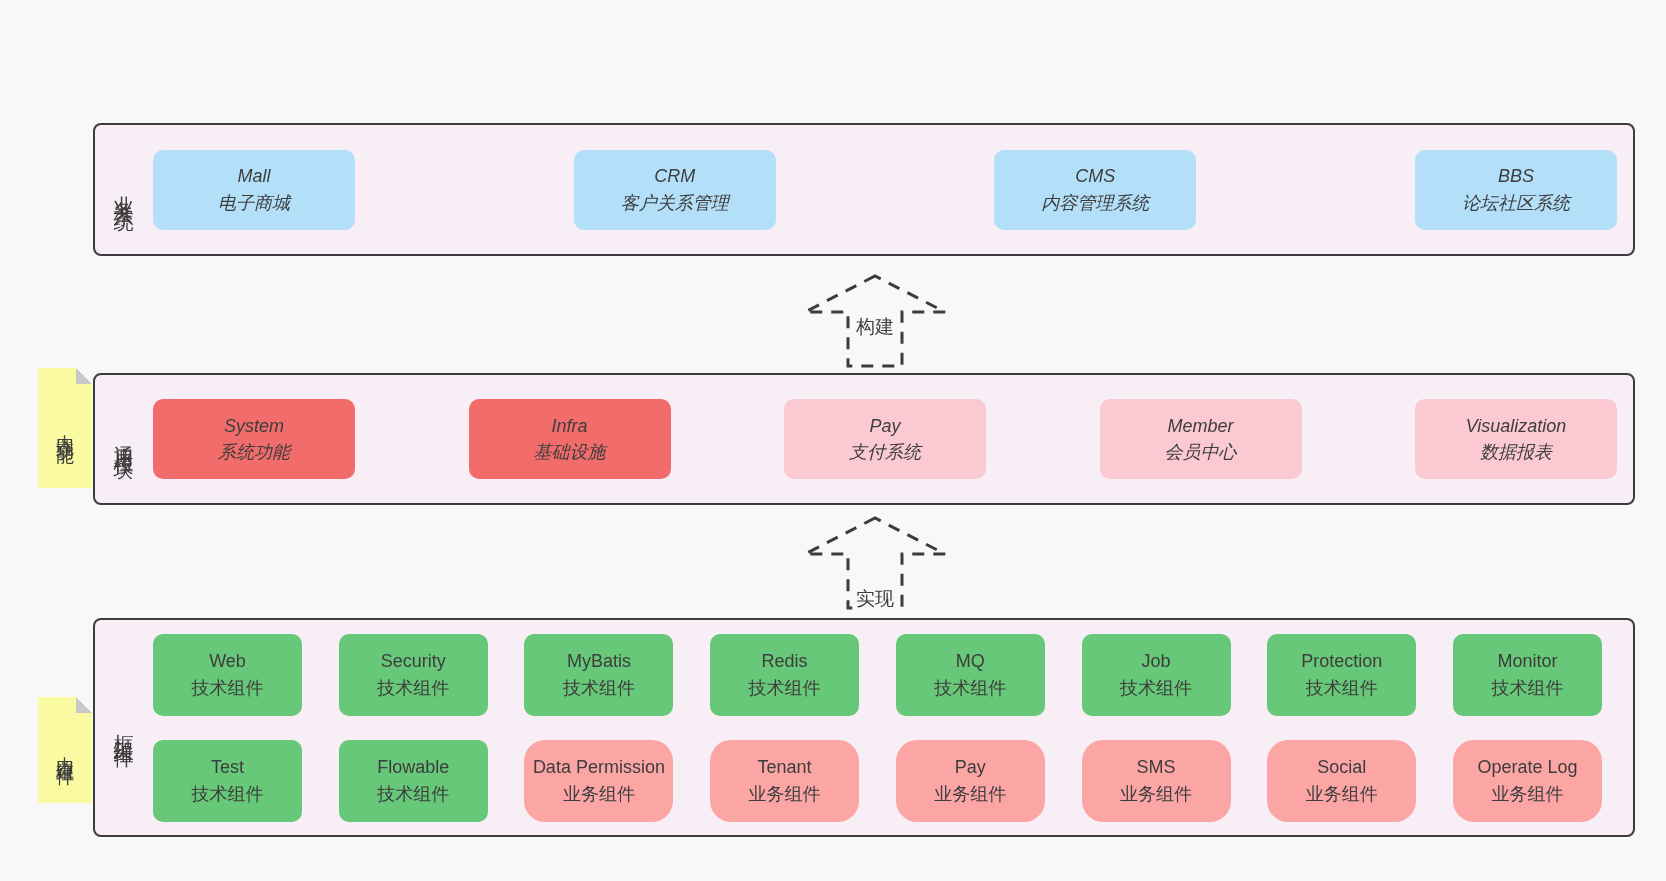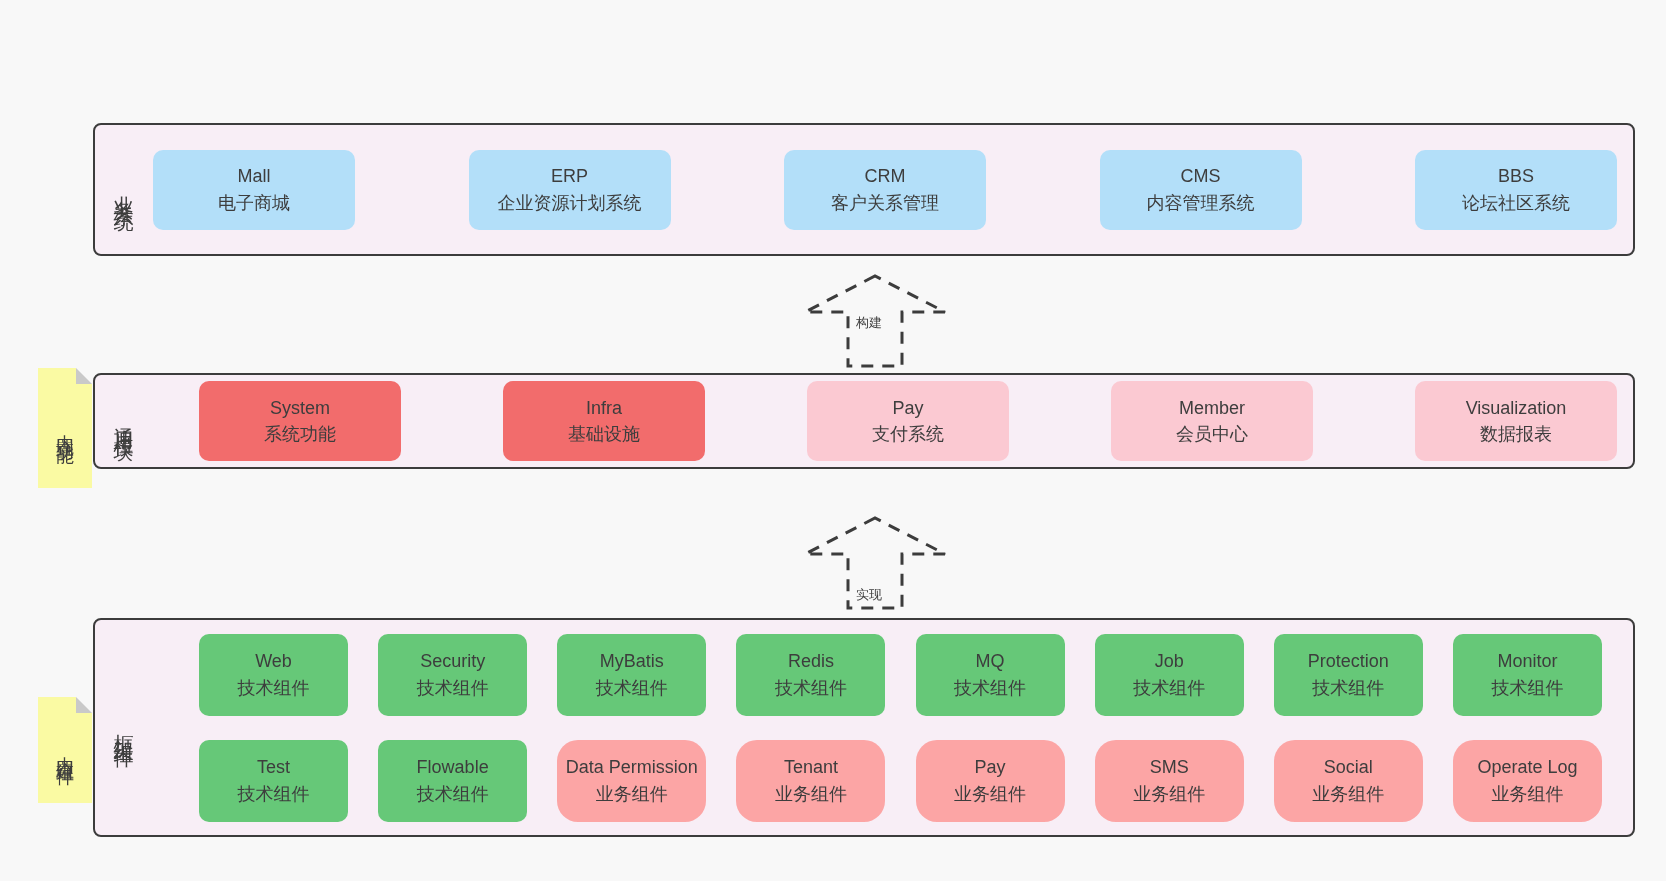--- a/index.html
+++ b/index.html
@@ -8,43 +8,43 @@
     background:#f8f8f8;color:#3d3d3d;
     font-family:"Liberation Sans","DejaVu Sans",sans-serif;
   }
   
   .layer{
     position:absolute;left:93px;width:1542px;box-sizing:border-box;
     background:#f8eef6;border:2px solid #3c3c3c;border-radius:8px;
     display:flex;
   }
   #layer-business{top:123px;height:133px;}
-  #layer-modules{top:373px;height:96px;gap:46px;}
+  #layer-modules{top:373px;height:132px;}
   #layer-components{top:618px;height:219px;}
   .layer-label{
     flex:none;width:58px;display:flex;align-items:center;justify-content:center;
     writing-mode:vertical-rl;text-orientation:upright;
     font-size:20px;letter-spacing:5px;line-height:1;
   }
   .layer-content{
     flex:1;display:flex;align-items:center;justify-content:space-between;
     padding:0 16px 0 0;
   }
   #layer-components .layer-content{
     flex-direction:column;justify-content:center;align-items:stretch;
     gap:24px;padding:0 31px 0 0;
   }
-  .comp-row{display:flex;justify-content:space-between;margin-left:46px;}
+  .comp-row{display:flex;justify-content:space-between;}
   
   .box{
     border-radius:10px;display:flex;flex-direction:column;align-items:center;
     justify-content:center;text-align:center;font-size:18px;line-height:1.45;
     box-sizing:border-box;padding:2px 4px;
   }
-  .box-wide{width:202px;height:80px;}
+  .box-wide{width:202px;height:80px;font-style:italic;}
   .box-small{width:149px;height:82px;}
   .blue{background:#b3dff9;}
   .red{background:#f26c6c;}
   .pink{background:#fbc9d2;}
   .green{background:#66c878;}
   .lgreen{background:#fca5a5;border-radius:21px;}
   
   .note{
     position:absolute;left:38px;width:54px;background:#fafaa3;
     display:flex;align-items:center;justify-content:center;
@@ -56,39 +56,35 @@
   .note::after{
     content:"";position:absolute;top:0;right:0;width:0;height:0;
     border-style:solid;border-width:0 16px 16px 0;
     border-color:#f8f8f8 #f8f8f8 #c9c9c9 #c9c9c9;
   }
   
   .arrow{position:absolute;}
   #arrow-build{left:797px;top:268px;}
   #arrow-implement{left:797px;top:510px;}
   .arrow-label{
-    position:absolute;background:#f8f8f8;font-size:13px;
+    position:absolute;background:#f8f8f8;font-size:19px;
     padding:2px 3px;white-space:nowrap;
   }
   #arrow-build-label{left:853px;top:312px;}
   #arrow-implement-label{left:853px;top:584px;}
 </style>
 </head>
 <body>
 
 <div class="layer" id="layer-business">
   <div class="layer-label">业务系统</div>
   <div class="layer-content">
     <div class="box box-wide blue">
       <div>Mall</div>
       <div>电子商城</div>
-    </div>
-    <div class="box box-wide blue">
-      <div>ERP</div>
-      <div>企业资源计划系统</div>
     </div>
     <div class="box box-wide blue">
       <div>CRM</div>
       <div>客户关系管理</div>
     </div>
     <div class="box box-wide blue">
       <div>CMS</div>
       <div>内容管理系统</div>
     </div>
     <div class="box box-wide blue">

